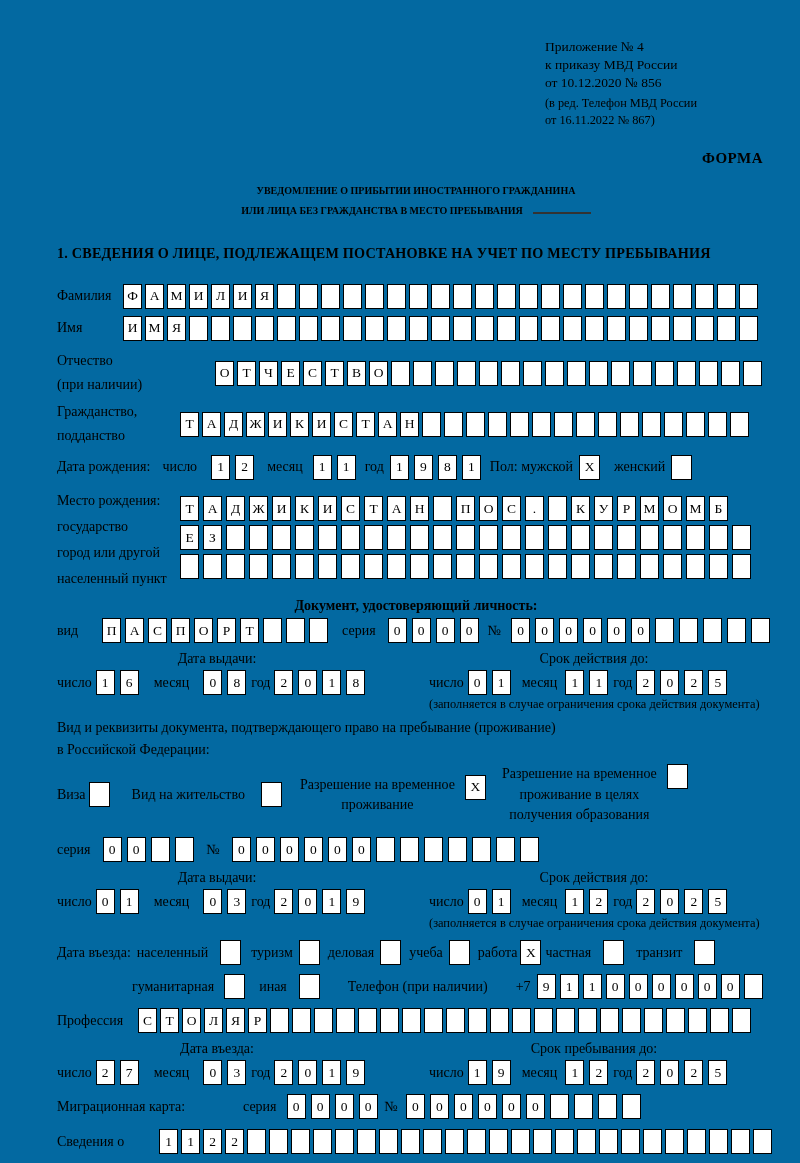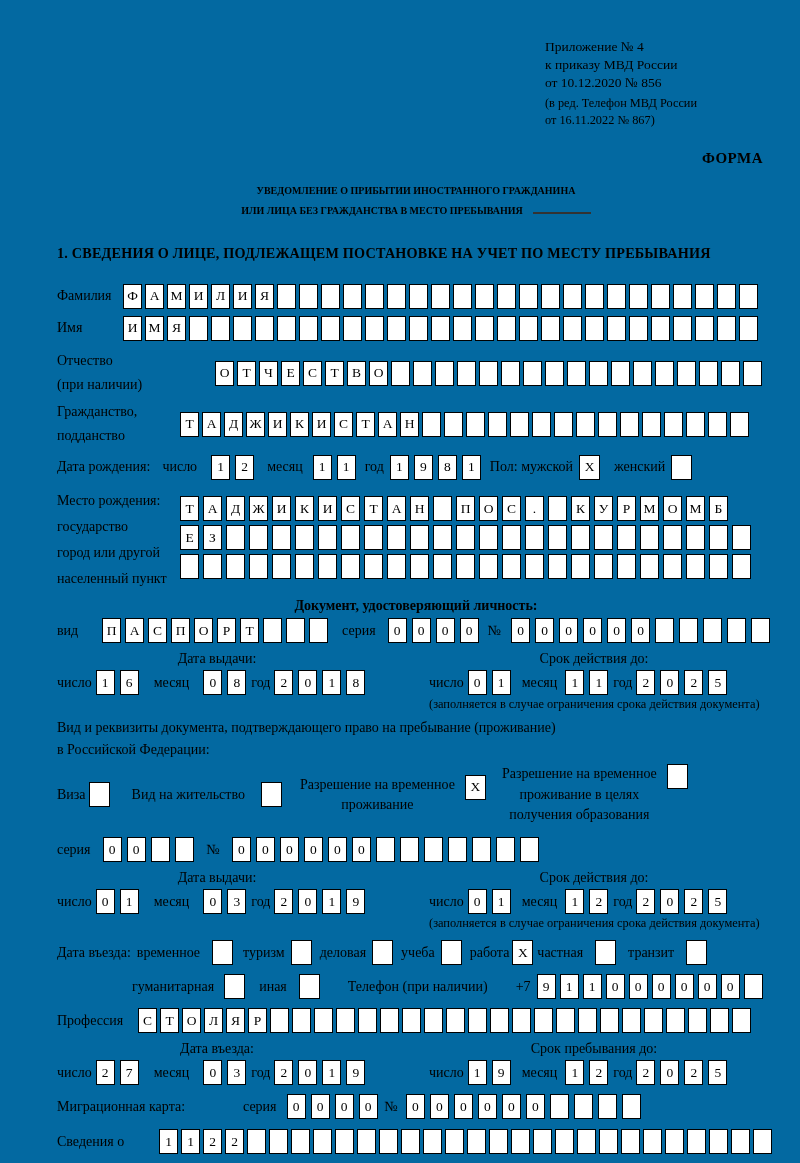--- a/index.html
+++ b/index.html
@@ -499,21 +499,21 @@
             <span class="cell">2</span>
             <span class="cell">5</span>
           </div>
       </div>
       <div class="note">(заполняется в случае ограничения срока действия документа)</div>
     </div>
   </div>
 
   <div class="row" style="margin-top:9px">
     <span class="lbl">Дата въезда:</span>
-    <span class="lbl" style="margin-left:6px">временное</span>
+    <span class="lbl" style="margin-left:6px">населенный</span>
     <span class="cb" style="margin-left:12px"></span>
     <span class="lbl" style="margin-left:10px">туризм</span>
     <span class="cb"></span>
     <span class="lbl" style="margin-left:8px">деловая</span>
     <span class="cb"></span>
     <span class="lbl" style="margin-left:8px">учеба</span>
     <span class="cb"></span>
     <span class="lbl" style="margin-left:8px">работа</span>
     <span class="cb" style="margin-left:3px">X</span>
     <span class="lbl" style="margin-left:4px">частная</span>

